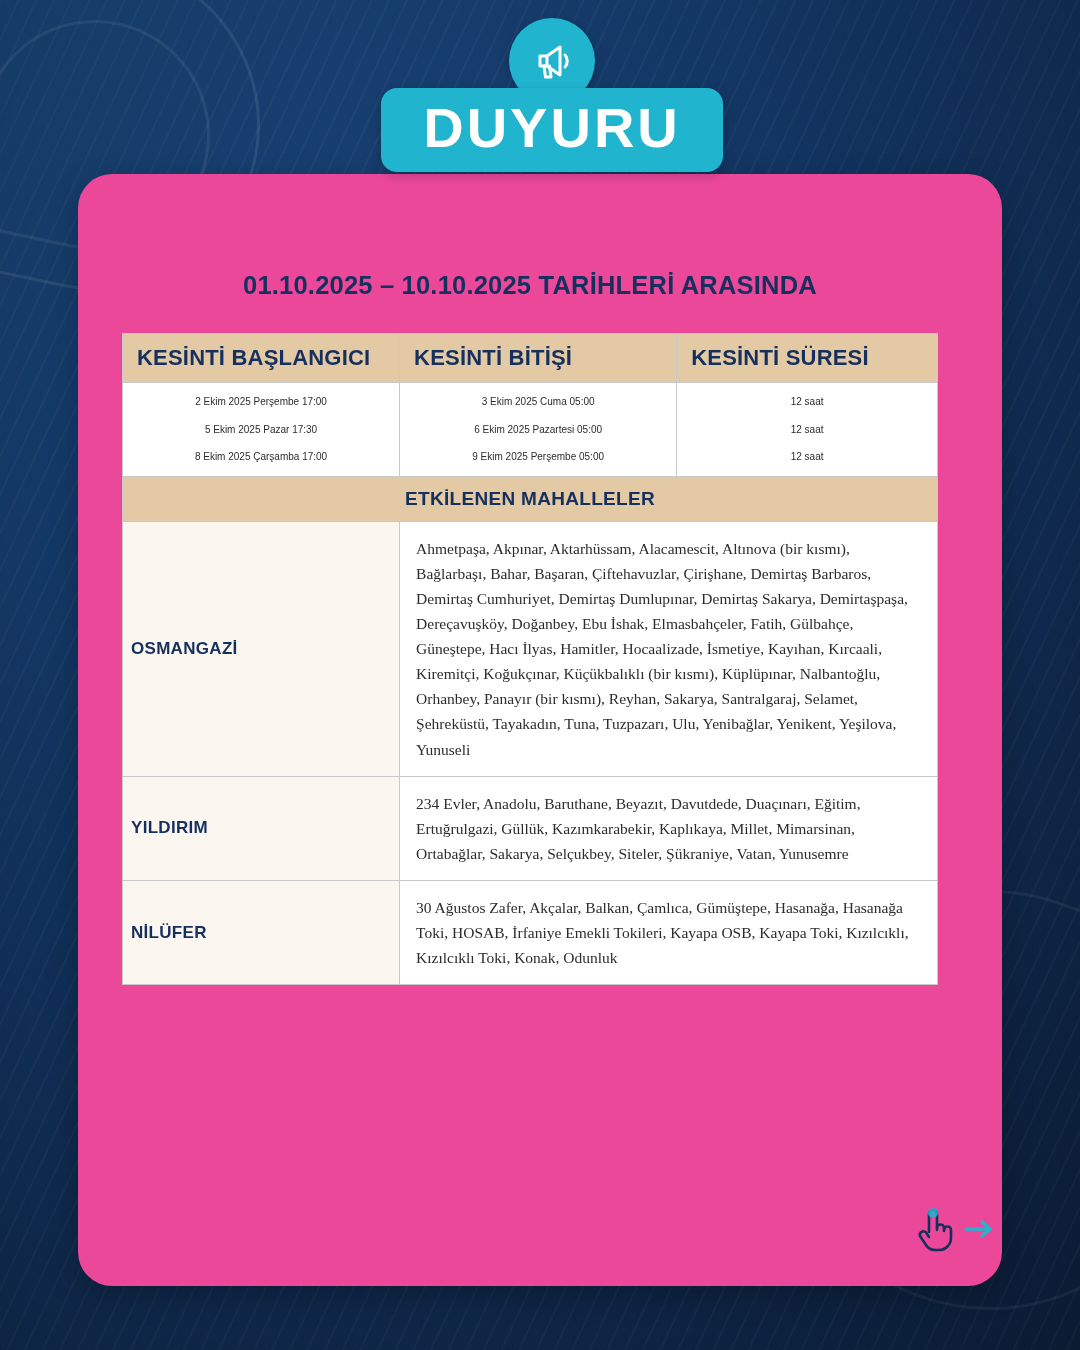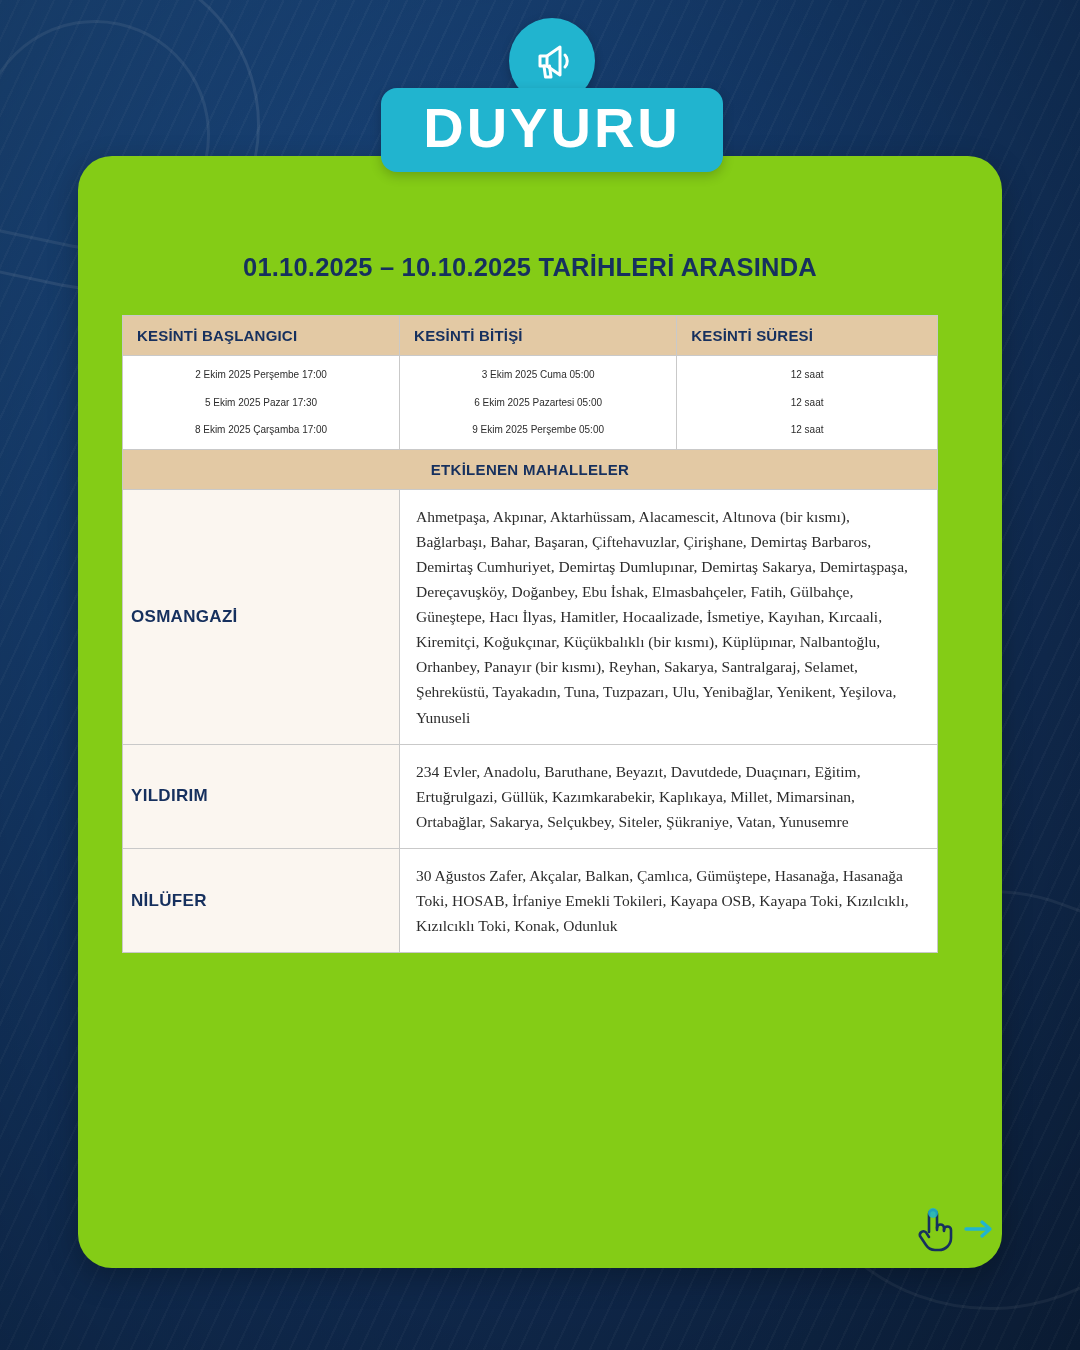--- a/index.html
+++ b/index.html
@@ -101,24 +101,24 @@
     padding: 12px 42px 16px 42px;
     border-radius: 16px;
     line-height: 1;
     box-shadow: 0 4px 12px rgba(0,0,0,0.20);
   }
 
   
   .card {
     position: absolute;
     left: 78px;
-    top: 156px;
+    top: 174px;
     width: 924px;
     height: 1112px;
-    background: #84cc16;
+    background: #ec4899;
     border-radius: 34px;
     box-shadow: 0 10px 30px rgba(0,0,0,0.25);
     z-index: 4;
     padding: 72px 64px 0 44px;
   }
 
   .title {
     text-align: center;
     color: #16305e;
     font-weight: bold;
@@ -136,21 +136,21 @@
   }
   table.outage th,
   table.outage td {
     border: 1px solid #c9c9c9;
     vertical-align: middle;
   }
   .head-cell {
     background: #e3c9a4;
     color: #16305e;
     font-weight: bold;
-    font-size: 15px;
+    font-size: 22px;
     text-align: left;
     padding: 11px 14px;
     letter-spacing: 0.2px;
   }
   .col-a { width: 34%; }
   .col-b { width: 34%; }
   .col-c { width: 32%; }
 
   .time-cell {
     color: #2c2c2c;
@@ -160,21 +160,21 @@
     line-height: 1.55;
     text-align: center;
   }
   .time-cell.first { padding-top: 11px; }
   .time-cell.last { padding-bottom: 11px; }
 
   .section-head {
     background: #e3c9a4;
     color: #16305e;
     font-weight: bold;
-    font-size: 15px;
+    font-size: 19px;
     text-align: center;
     padding: 11px 10px;
     letter-spacing: 0.3px;
   }
 
   .district-cell {
     background: #fbf6f0;
     color: #16305e;
     font-weight: bold;
     font-size: 17px;

